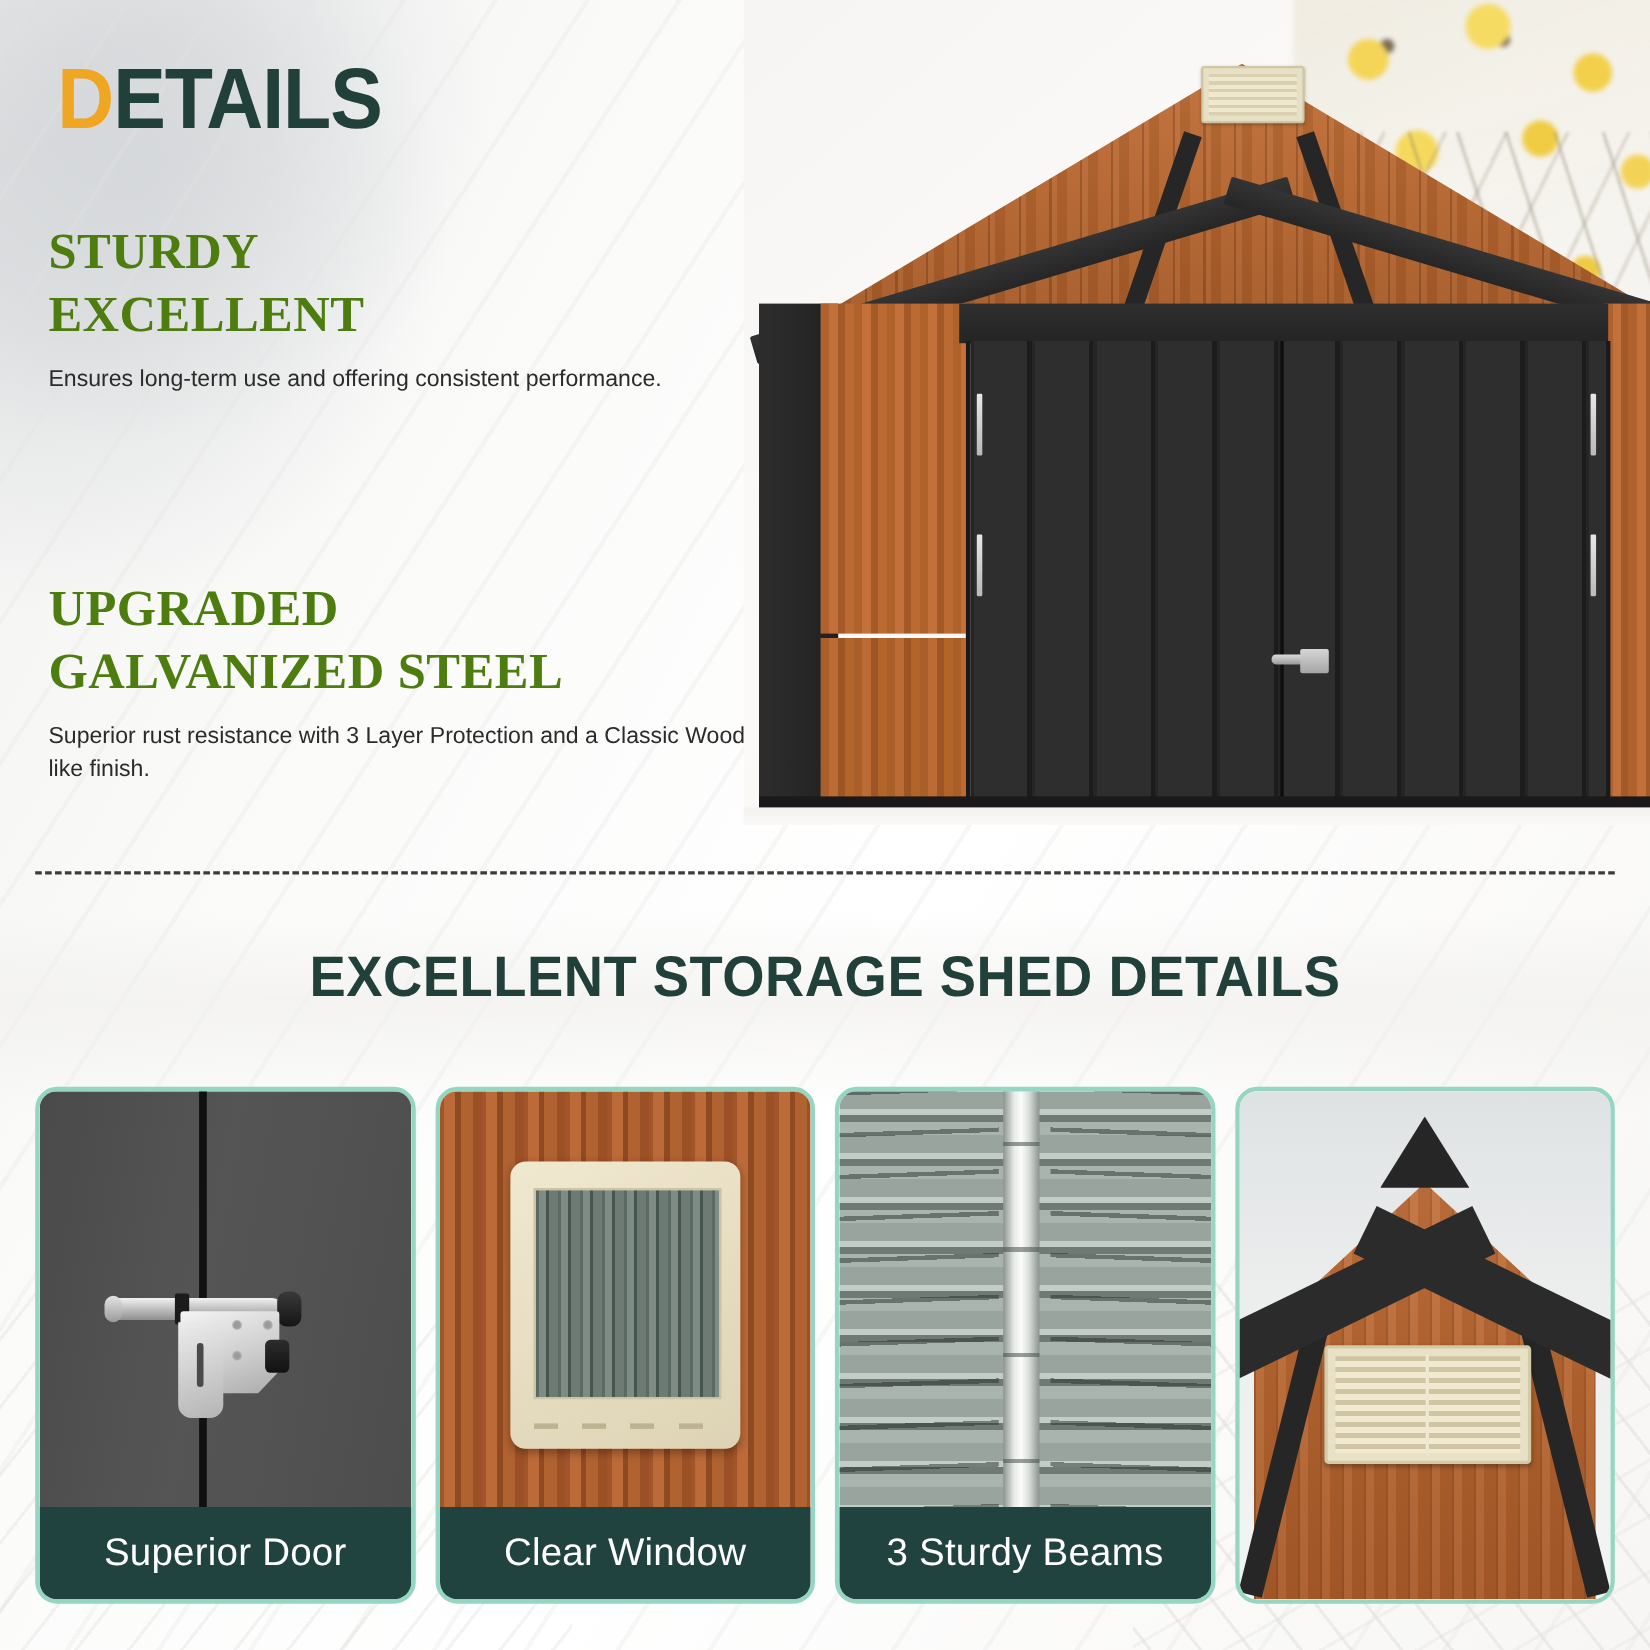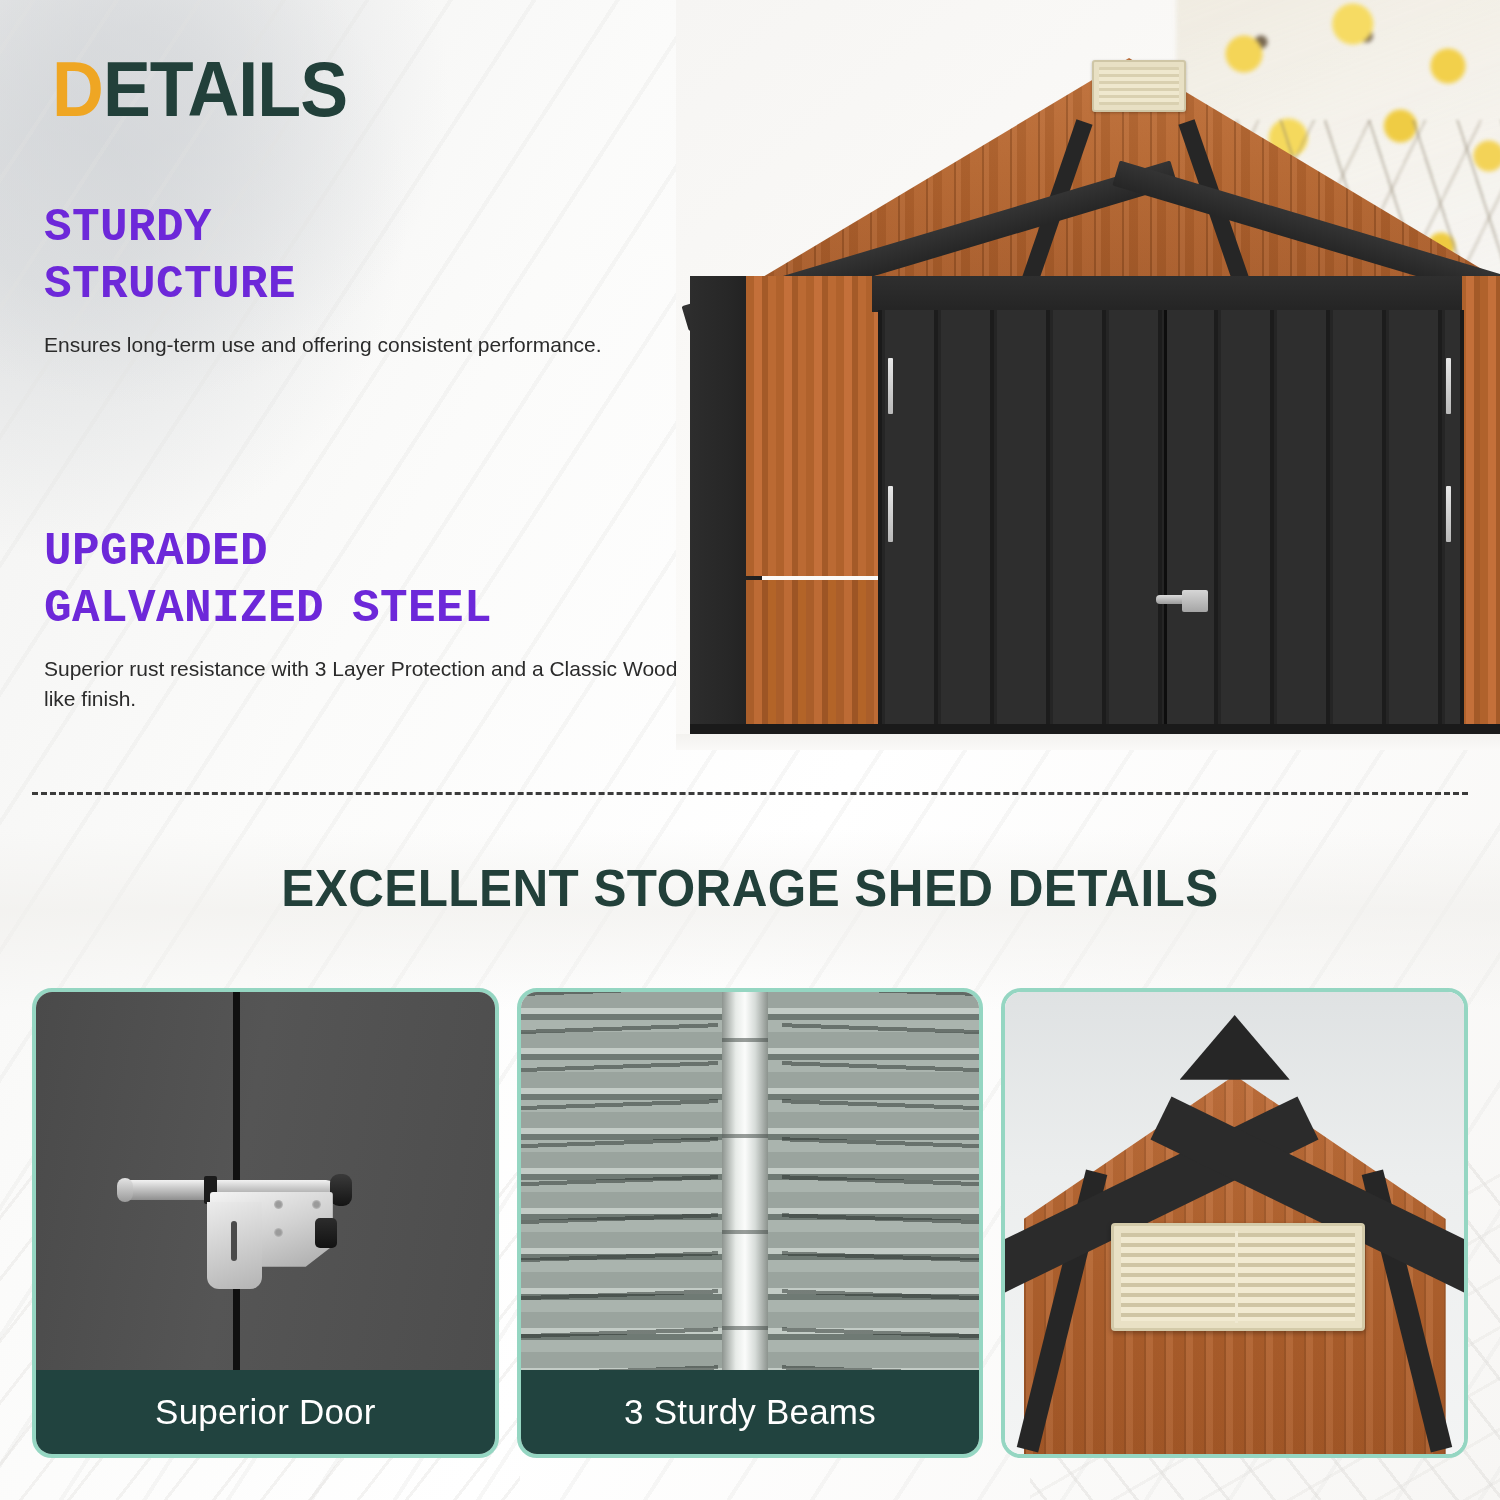--- a/index.html
+++ b/index.html
@@ -102,27 +102,27 @@
   }
   .details-title .d { color: #efa623; }
   .details-title .rest { color: #22403a; }
 
   .feature {
     position: absolute;
     left: 44px;
     width: 660px;
   }
   .feature-head {
-    color: #6d28d9;
+    color: #4d7c0f;
     font-size: 46px;
     font-weight: 600;
     line-height: 1.24;
     letter-spacing: 0.4px;
     margin: 0 0 16px 0;
-    font-family: Liberation Mono, monospace;
+    font-family: Liberation Serif, serif;
   }
   .feature-body {
     color: #2b2b2b;
     font-size: 21px;
     line-height: 1.42;
     font-weight: 400;
     margin: 0;
     font-family: "Liberation Sans", sans-serif;
   }
   #feature-sturdy { top: 200px; }
@@ -584,21 +584,21 @@
   <div class="bg-marble-br"></div>
   <div class="bg-band-mid"></div>
 
   <div class="details-title">
     <span class="d">D</span><span class="rest">ETAILS</span>
   </div>
 
   <div class="feature" id="feature-sturdy">
     <h2 class="feature-head">
       <span>STURDY</span><br>
-      <span>STRUCTURE</span>
+      <span>EXCELLENT</span>
     </h2>
     <p class="feature-body">Ensures long-term use and offering consistent performance.</p>
   </div>
 
   <div class="feature" id="feature-steel">
     <h2 class="feature-head">
       <span>UPGRADED</span><br>
       <span>GALVANIZED STEEL</span>
     </h2>
     <p class="feature-body">Superior rust resistance with 3 Layer Protection and a Classic Wood-like finish.</p>
@@ -661,20 +661,30 @@
           </div>
           <div class="c1-screw c1-s1"></div>
           <div class="c1-screw c1-s2"></div>
           <div class="c1-screw c1-s3"></div>
           <div class="c1-tab"></div>
         </div>
       </div>
       <div class="card-label">Superior Door</div>
     </div>
 
+    <div class="card">
+      <div class="card-img">
+        <div class="c2-wood"></div>
+        <div class="c2-frame">
+          <div class="c2-glass"></div>
+          <div class="c2-sill"></div>
+        </div>
+      </div>
+      <div class="card-label">Clear Window</div>
+    </div>
 
     <div class="card">
       <div class="card-img">
         <div class="c3-roof"></div>
         <div class="c3-left-tilt"></div>
         <div class="c3-right-tilt"></div>
         <div class="c3-beam">
           <div class="c3-beam-bolts"></div>
         </div>
       </div>

